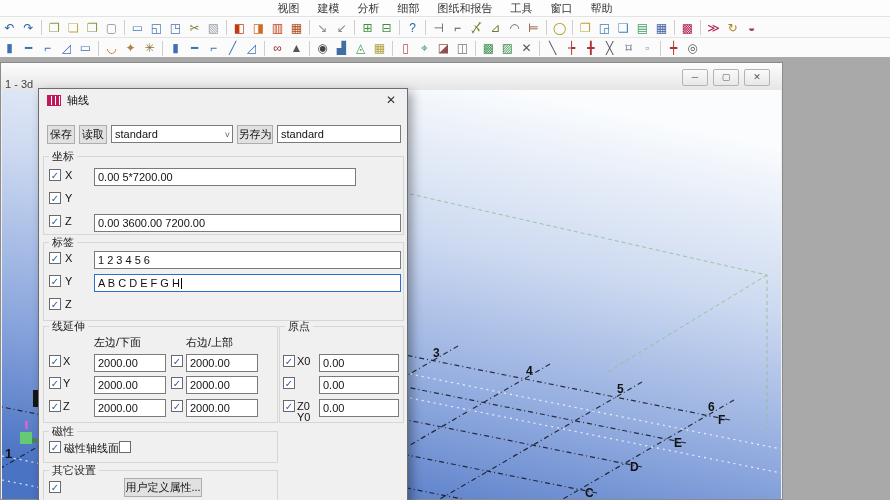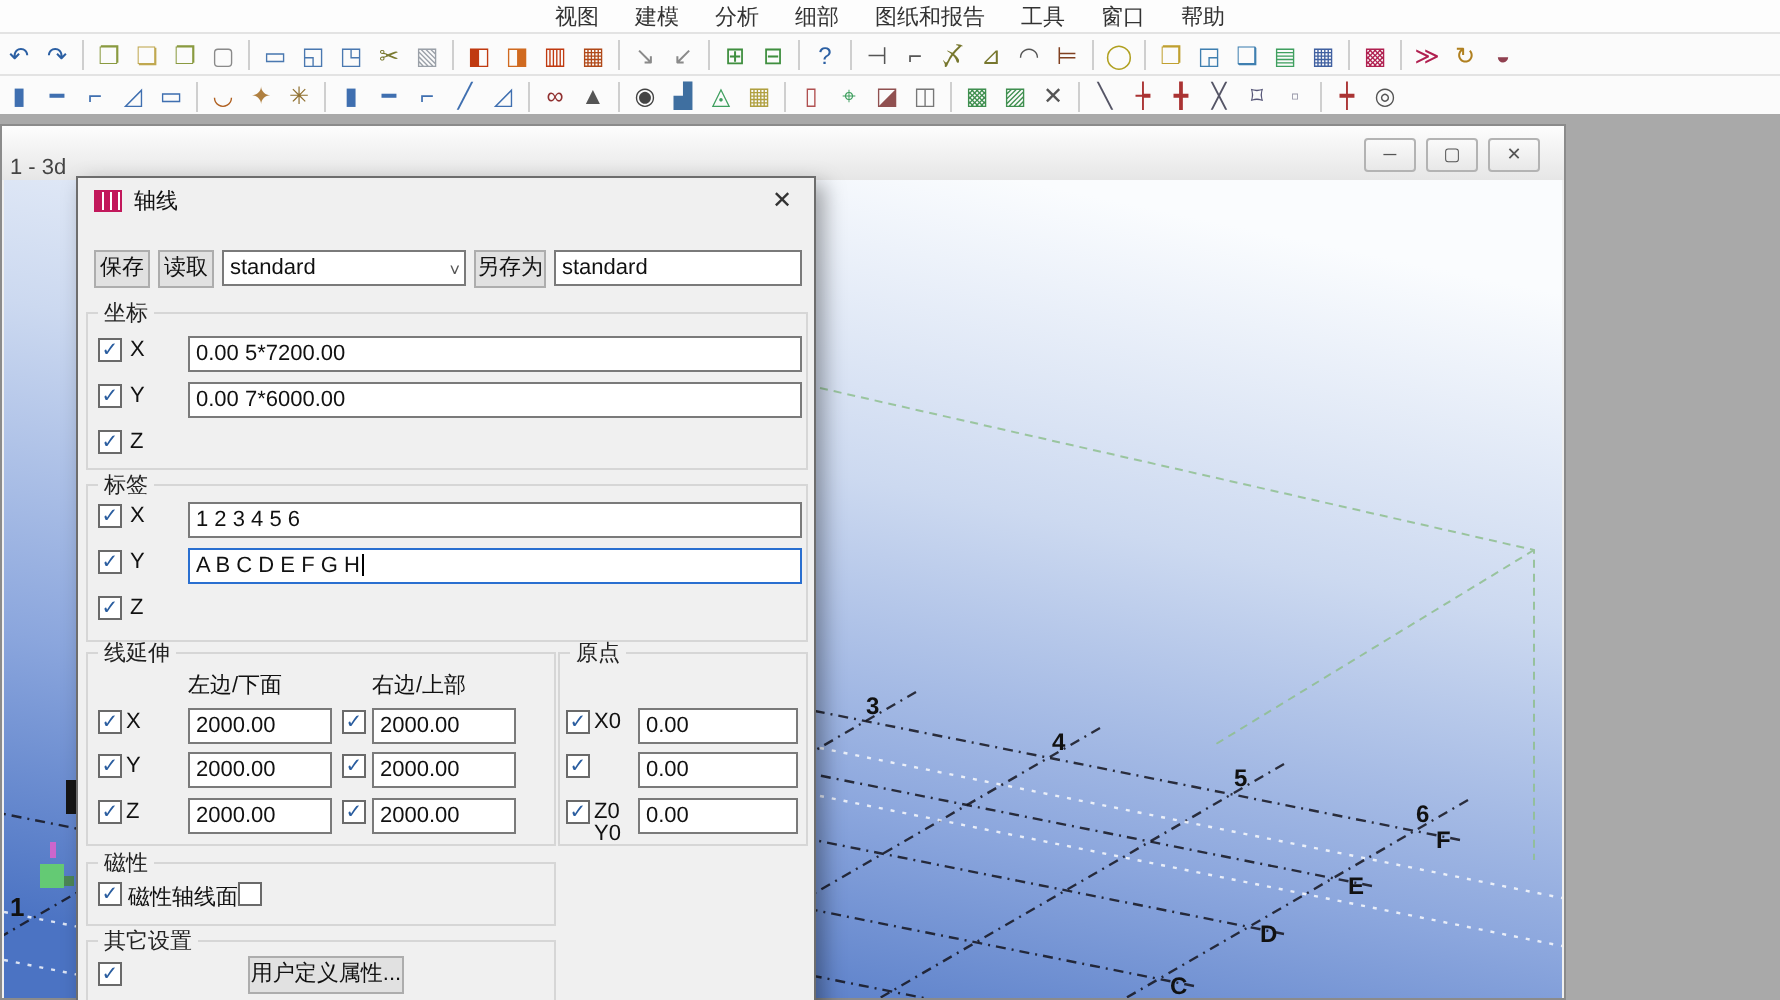--- a/index.html
+++ b/index.html
@@ -256,26 +256,26 @@
     <span class="arrow">˅</span>
   </div>
   <div class="btn" style="left:198px;top:36px;width:36px;">另存为</div>
   <div class="inp" style="left:238px;top:36px;width:124px;">standard</div>
 
   <fieldset class="grp" style="left:4px;top:60px;width:359px;height:84px;">
     <legend>坐标</legend>
   </fieldset>
   <span class="cb" style="left:10px;top:80px;">✓</span>
   <span class="lbl" style="left:26px;top:80px;">X</span>
-  <div class="inp" style="left:55px;top:79px;width:307px;">0.00 5*7200.00</div>
+  <div class="inp" style="left:55px;top:79px;width:262px;">0.00 5*7200.00</div>
   <span class="cb" style="left:10px;top:103px;">✓</span>
   <span class="lbl" style="left:26px;top:103px;">Y</span>
-  <div class="inp" style="left:55px;top:102px;width:307px;">0.00 7*6000.00</div>
   <span class="cb" style="left:10px;top:126px;">✓</span>
   <span class="lbl" style="left:26px;top:126px;">Z</span>
+  <div class="inp" style="left:55px;top:125px;width:307px;">0.00 3600.00 7200.00</div>
 
   <fieldset class="grp" style="left:4px;top:146px;width:359px;height:84px;">
     <legend>标签</legend>
   </fieldset>
   <span class="cb" style="left:10px;top:163px;">✓</span>
   <span class="lbl" style="left:26px;top:163px;">X</span>
   <div class="inp" style="left:55px;top:162px;width:307px;">1 2 3 4 5 6</div>
   <span class="cb" style="left:10px;top:186px;">✓</span>
   <span class="lbl" style="left:26px;top:186px;">Y</span>
   <div class="inp focus" style="left:55px;top:185px;width:307px;">

